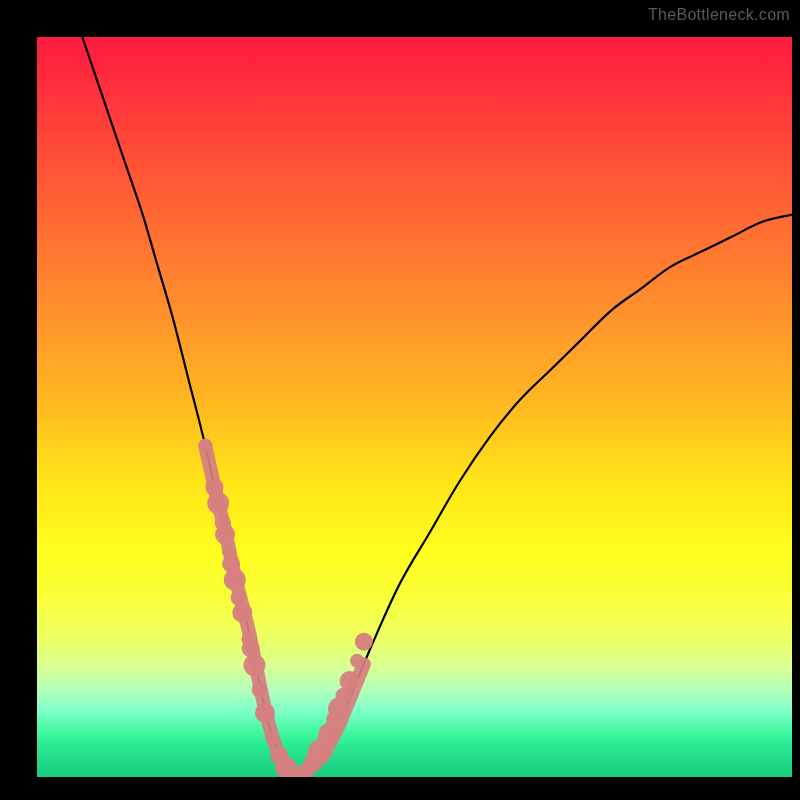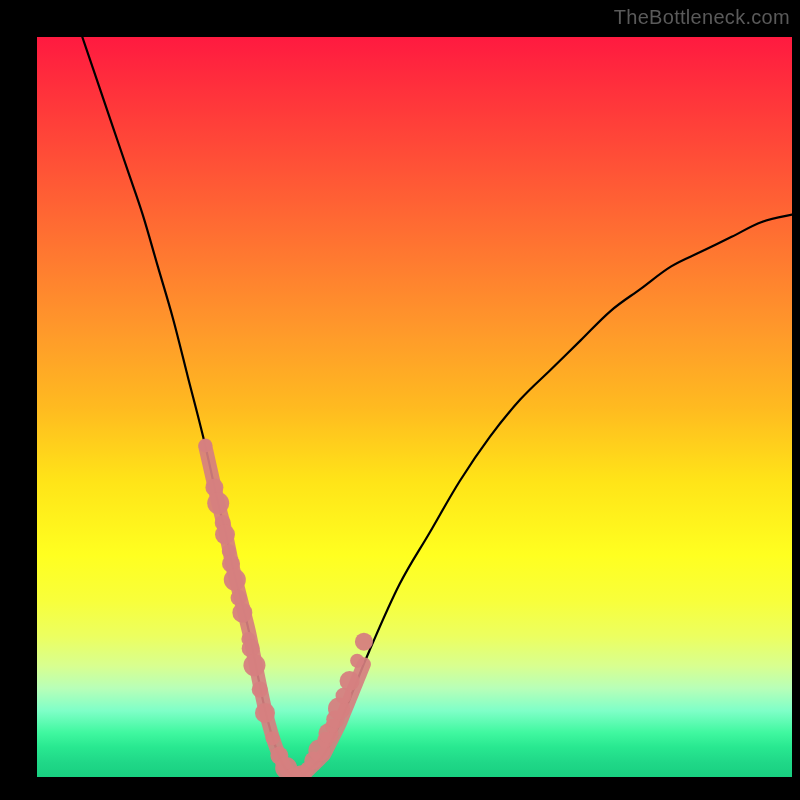--- a/index.html
+++ b/index.html
@@ -56,21 +56,21 @@
     left: 0;
     top: 0;
     width: 755px;
     height: 740px;
   }
   .watermark {
     position: absolute;
     top: 6px;
     right: 10px;
     color: #5a5a5a;
-    font-size: 20px;
+    font-size: 16px;
     font-weight: 500;
     letter-spacing: 0.3px;
     user-select: none;
   }
 </style>
 </head>
 <body>
 
 <div class="stage">
   <div class="watermark">TheBottleneck.com</div>

